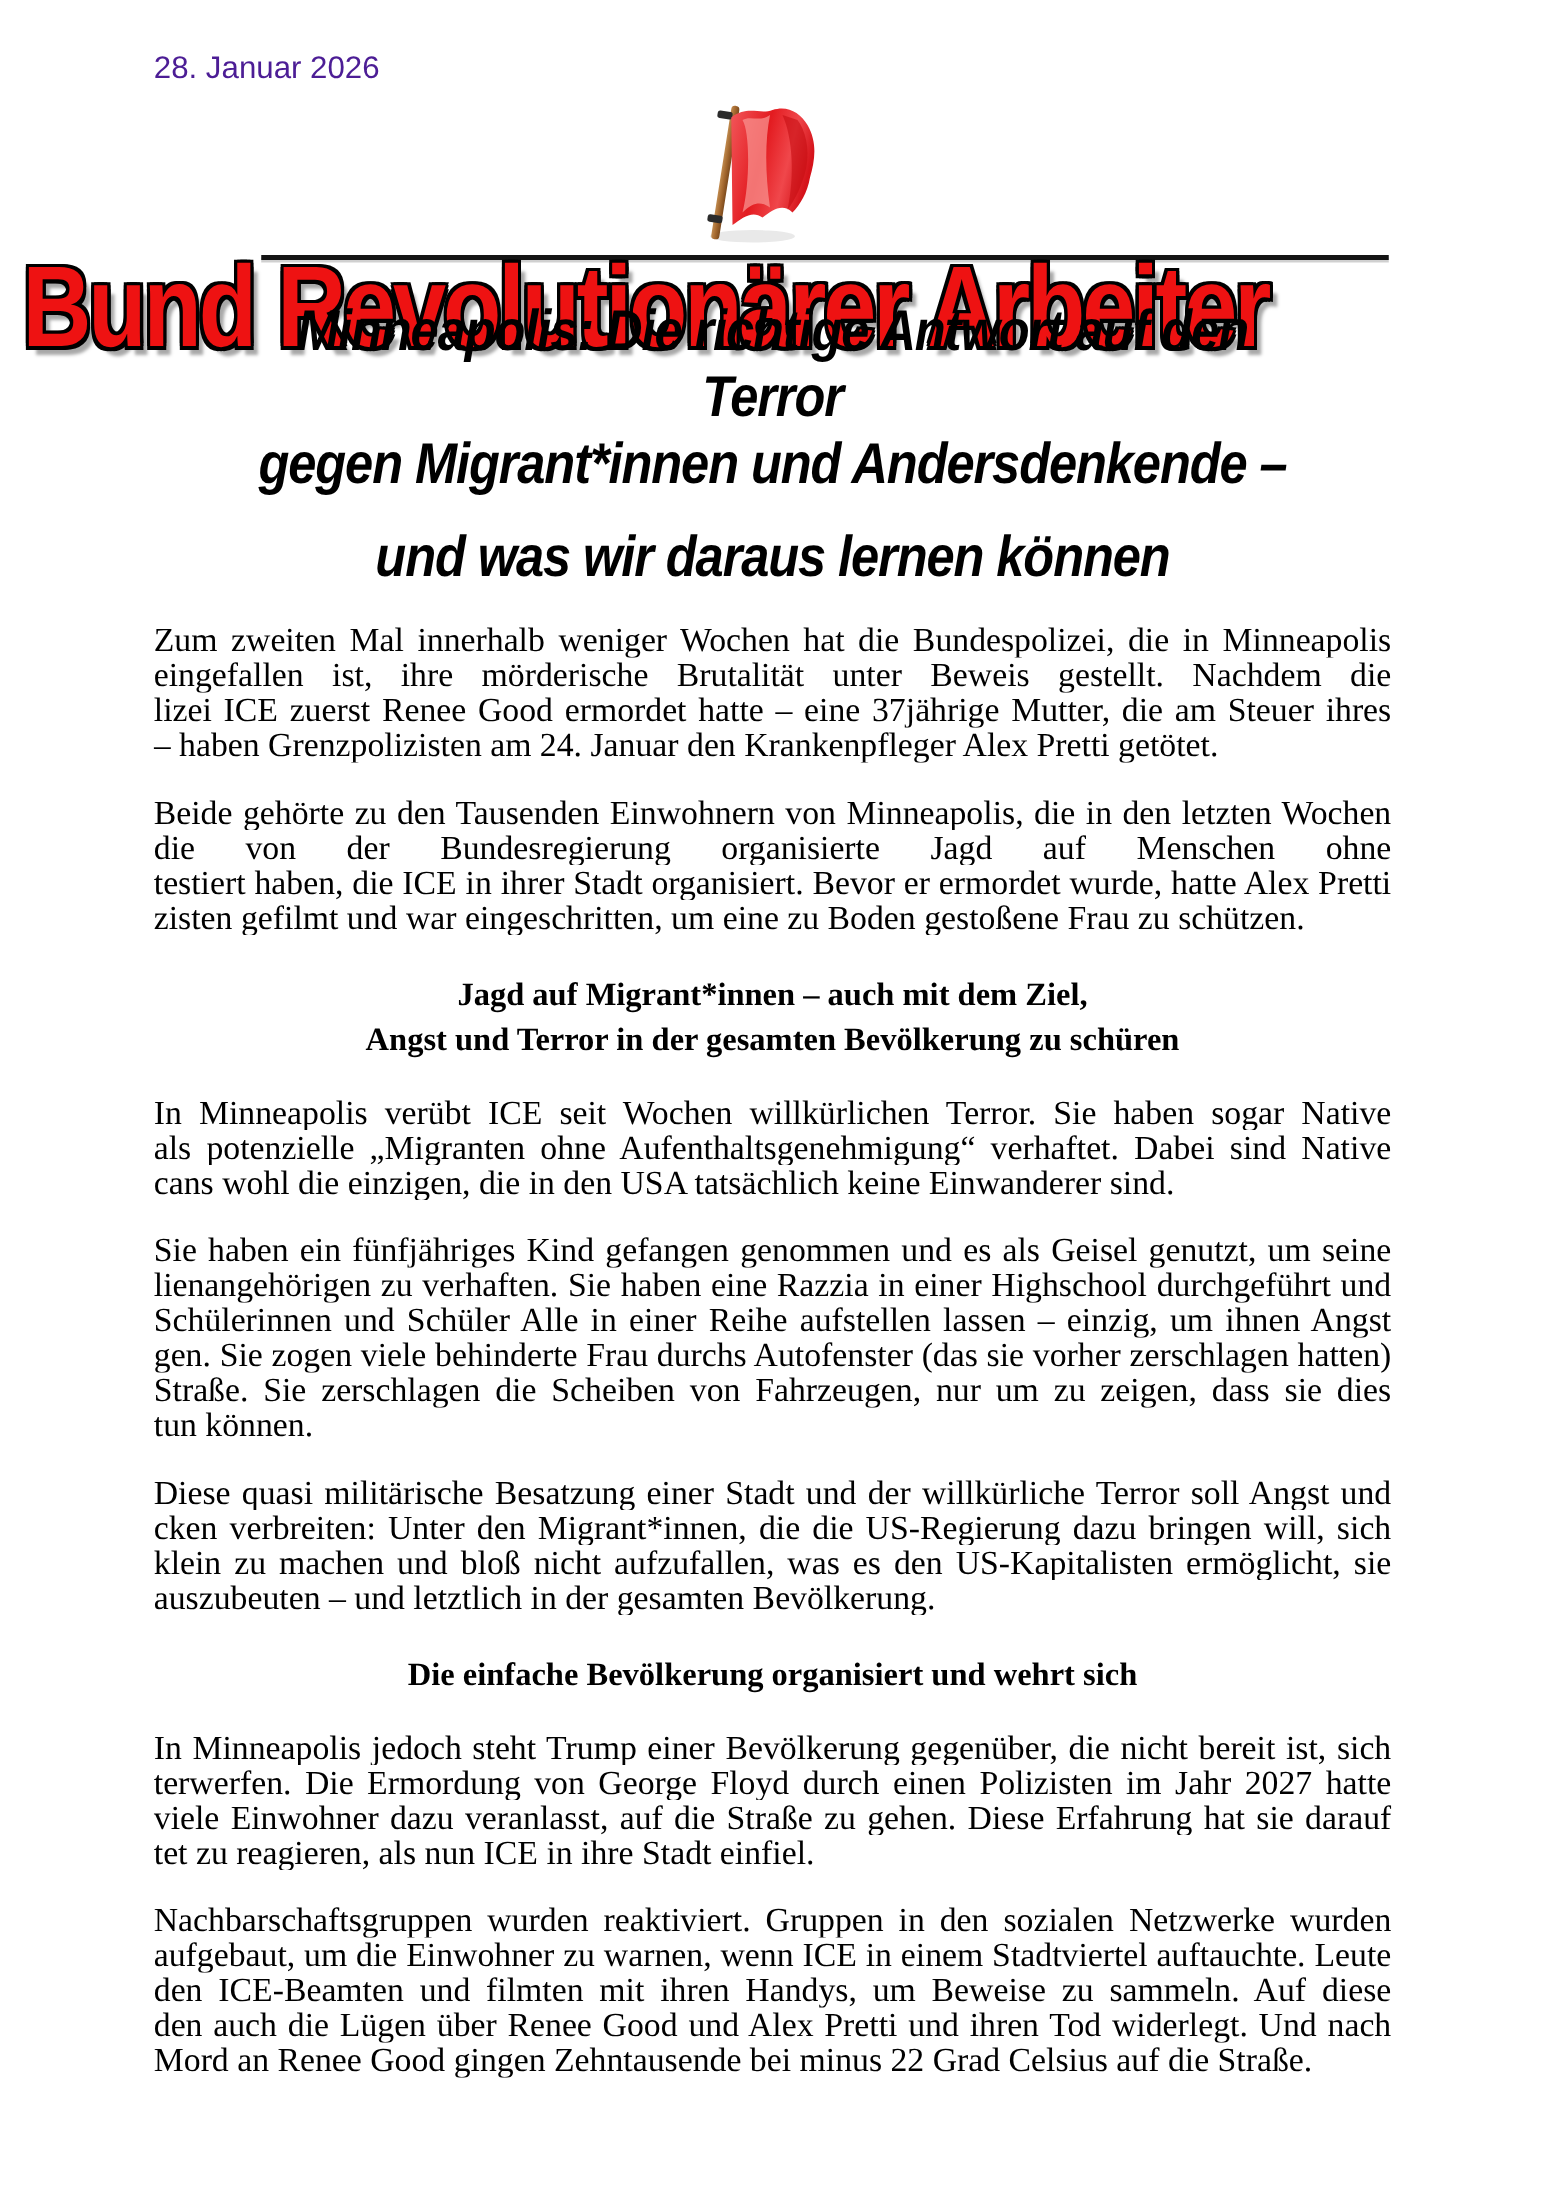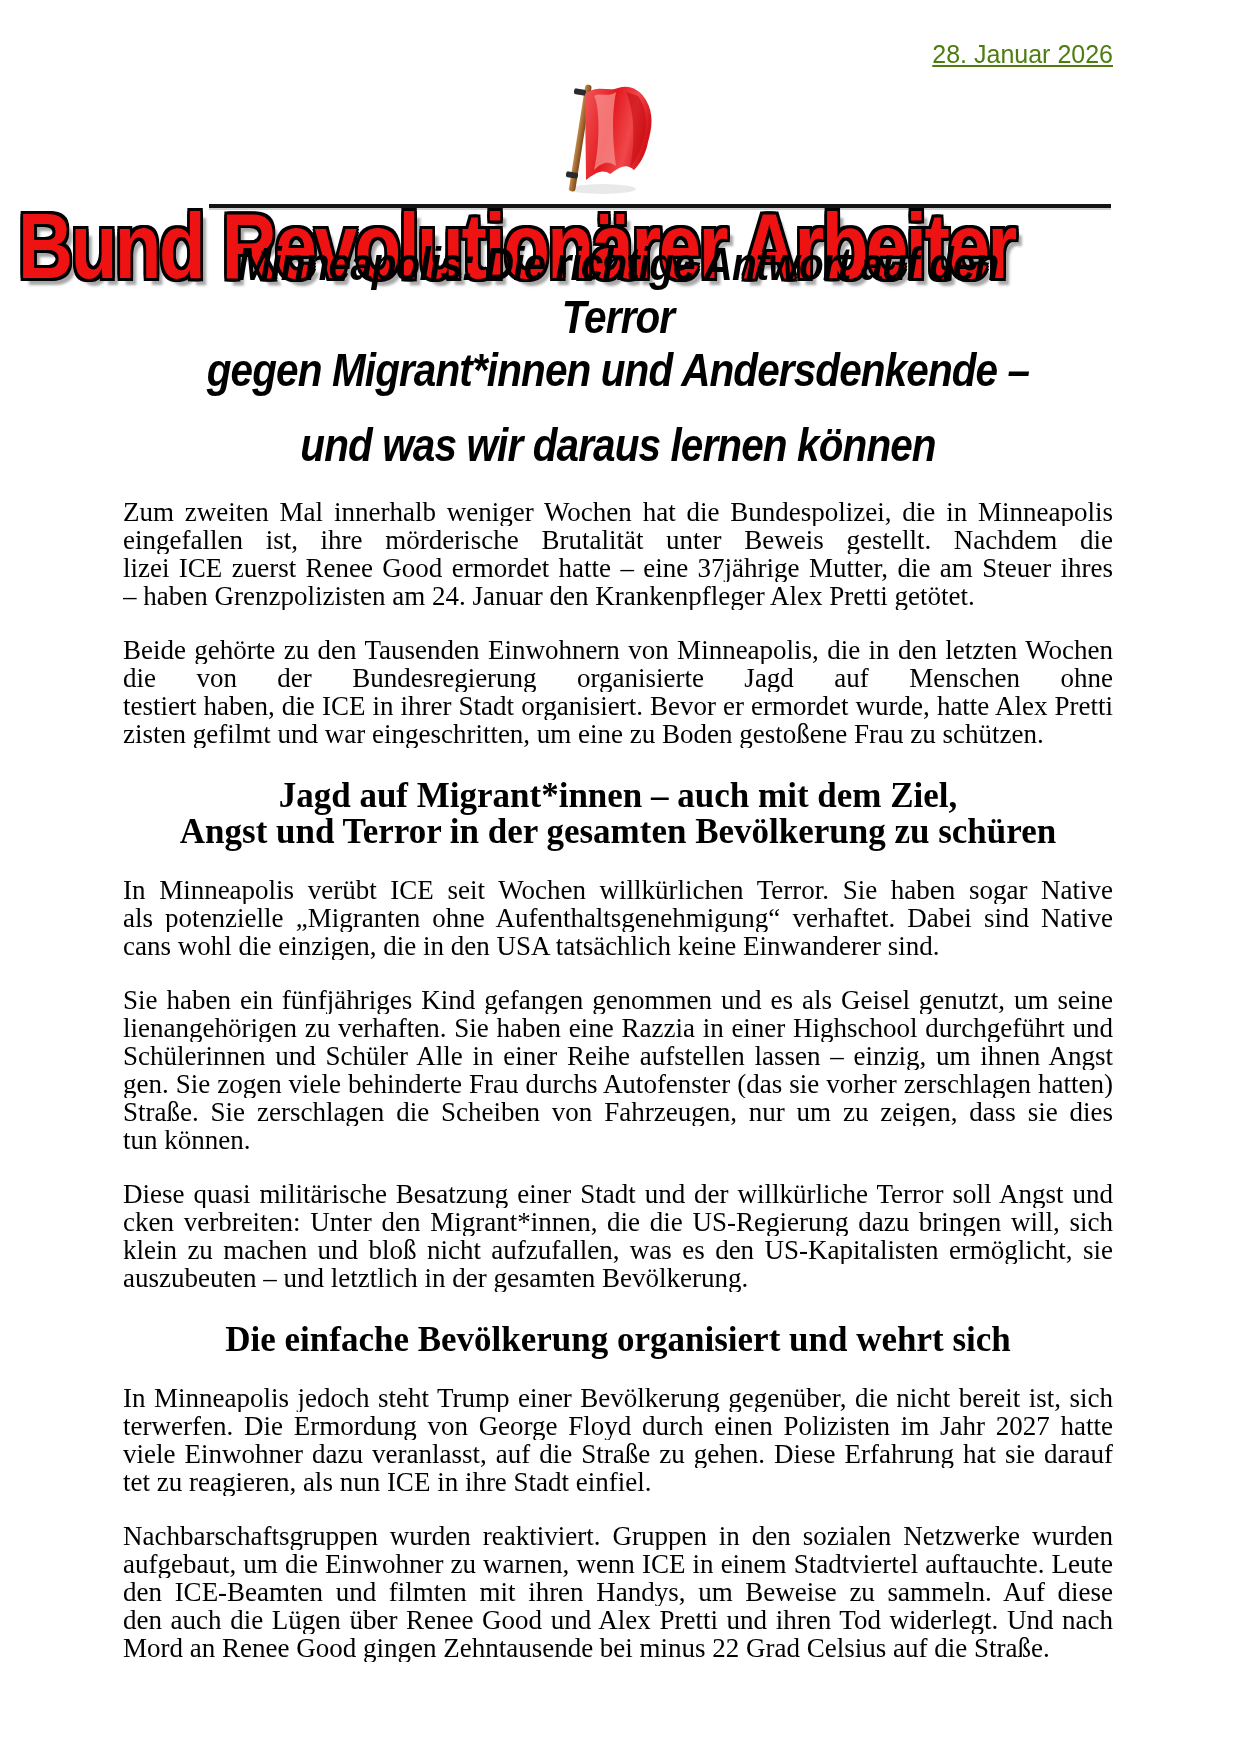--- a/index.html
+++ b/index.html
@@ -8,26 +8,24 @@
     width: 1240px;
     height: 1754px;
     background: #ffffff;
     box-sizing: border-box;
     padding: 40px 127px 0 123px;
     font-family: "Liberation Serif", serif;
     color: #000;
     overflow: hidden;
   }
   .dateline {
-    text-align: right;
     font-family: "Liberation Sans", sans-serif;
     font-size: 25px;
     line-height: 28px;
-    color: #4d7c0f;
-    text-decoration: underline;
+    color: #4c1d95;
   }
   .masthead {
     display: flex;
     align-items: center;
     margin-top: 8px;
     height: 120px;
     flex-direction: column;
   }
   .flag-wrap { width: 100px; height: 120px; margin-left: -16px; flex: 0 0 auto; }
   .wordmark {
@@ -74,21 +72,21 @@
     font-size: 46px;
     line-height: 53px;
     letter-spacing: -1px;
     transform: scaleX(0.88);
     transform-origin: center top;
   }
   .section-heading {
     margin: 30px 0 4px 0;
     text-align: center;
     font-weight: bold;
-    font-size: 35px;
+    font-size: 26px;
     line-height: 36px;
     white-space: pre-line;
   }
   .para { margin-top: 26px; font-size: 27px; }
   .para .pline {
     height: 28px;
     line-height: 28px;
     overflow: hidden;
     text-align: justify;
   }

